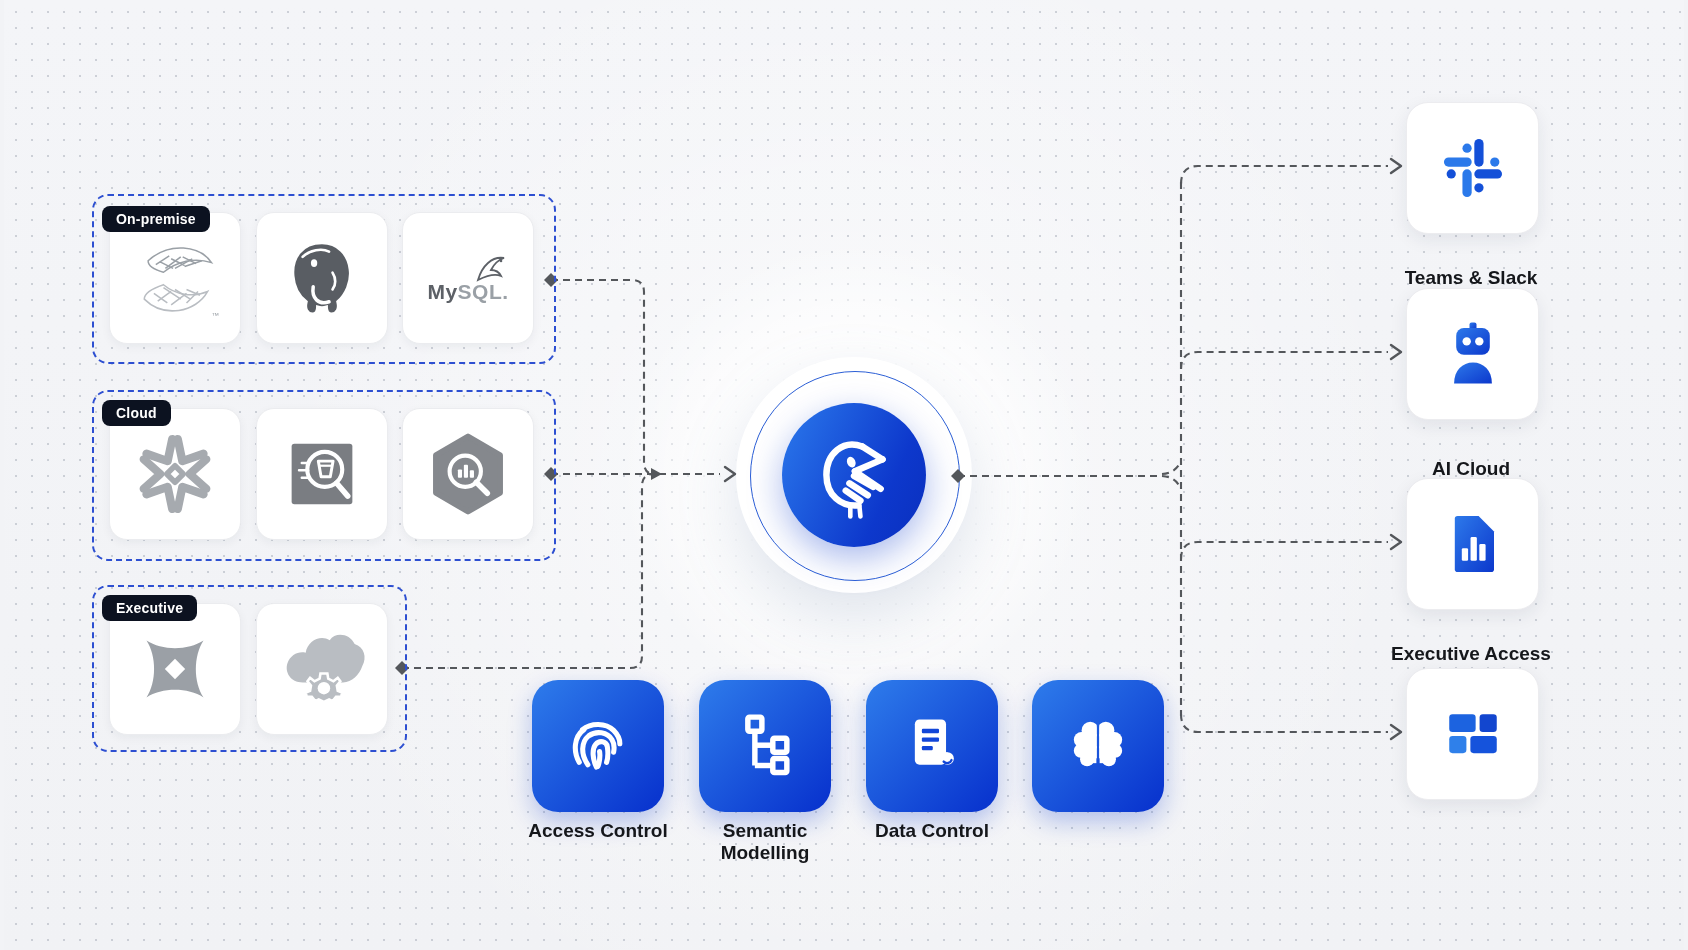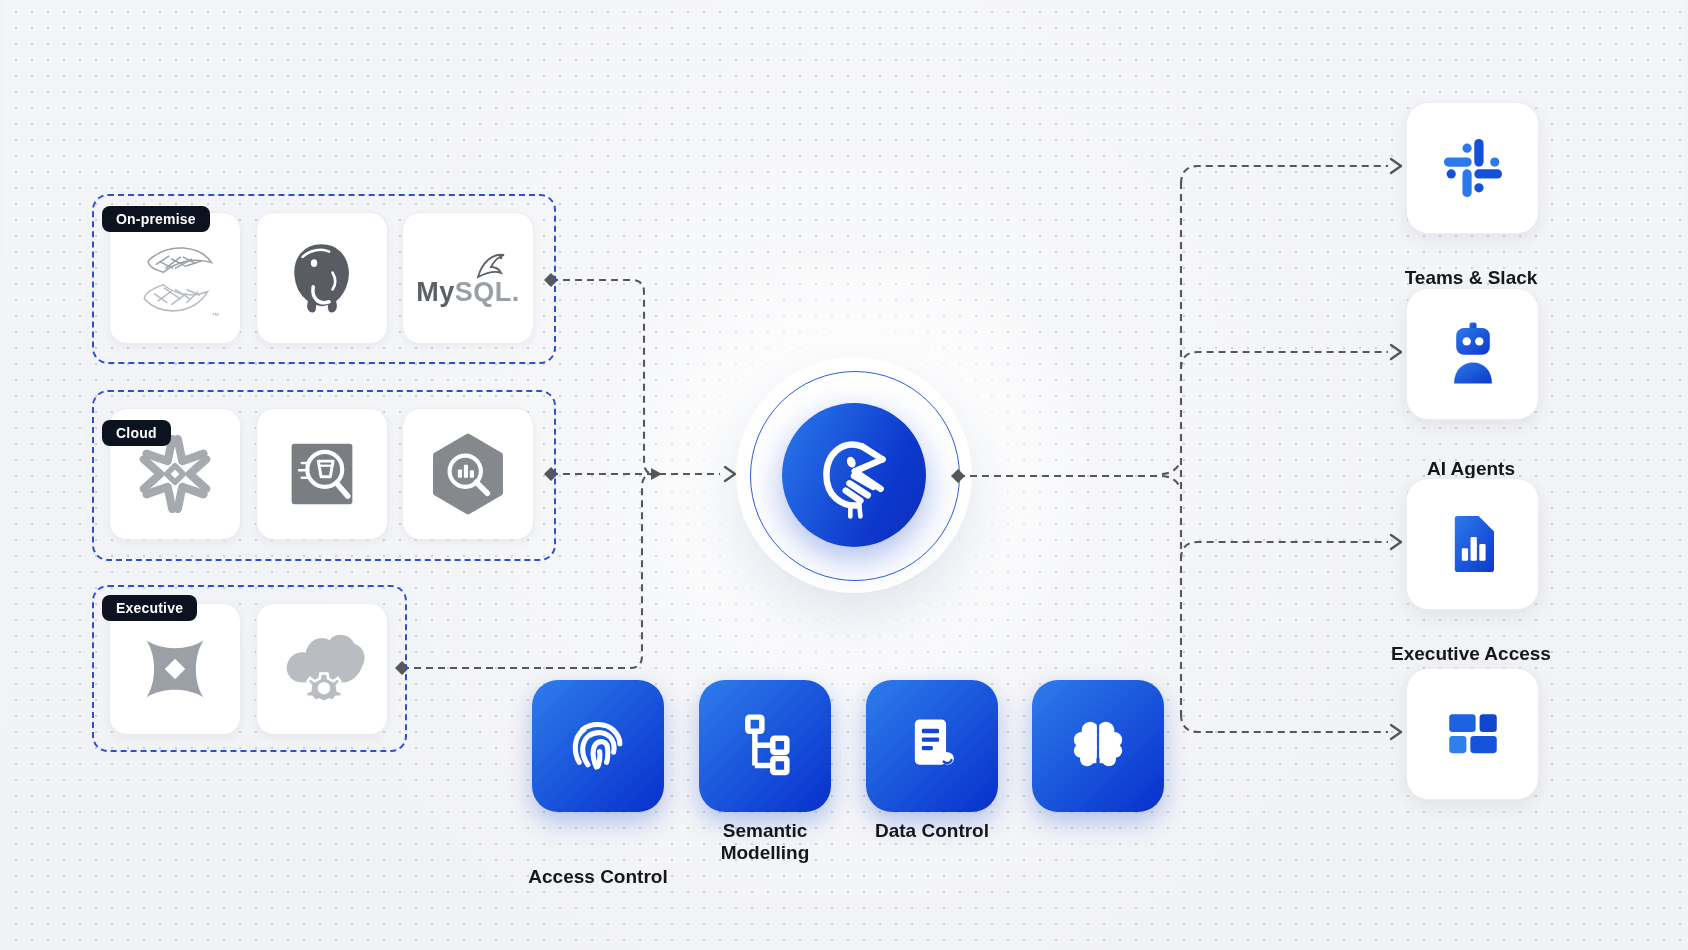--- a/index.html
+++ b/index.html
@@ -36,21 +36,21 @@
     color:#15171b;line-height:1.18;white-space:pre-line;z-index:4;}
   
   .out-card{position:absolute;width:131px;height:130px;background:#fff;border:1px solid #ececef;
     border-radius:22px;box-shadow:0 6px 18px rgba(30,40,70,.08);z-index:4;
     display:flex;align-items:center;justify-content:center;}
   .out-label{position:absolute;width:260px;text-align:center;font-size:19px;font-weight:700;
     color:#15171b;line-height:1.18;white-space:pre-line;z-index:4;margin-top:27px;}
   
   #wires{position:absolute;inset:0;z-index:3;}
   .mysql-wrap{display:flex;flex-direction:column;align-items:center;}
-  .mysql-word{font-size:27px;font-weight:700;letter-spacing:.5px;margin-top:-6px;}
+  .mysql-word{font-size:21px;font-weight:700;letter-spacing:.5px;margin-top:-6px;}
   .mysql-word .my{color:#5d6167;}
   .mysql-word .sql{color:#9aa0a6;}
 </style>
 </head>
 <body>
 
 <div id="canvas">
   <div id="dots"></div>
 
   <div class="halo"></div>
@@ -116,21 +116,21 @@
     <div class="mysql-wrap">
       <svg width="100" height="34" viewBox="0 0 100 34">
         <path d="M60,28 C64,14 74,4 86,6 C80,8 76,12 73,18 C78,18 81,20 83,24 C76,21 68,24 60,28 Z" fill="none" stroke="#5d6167" stroke-width="1.8"></path>
         <circle cx="83" cy="9" r="1.3" fill="#5d6167"></circle>
       </svg>
       <div class="mysql-word"><span class="my">My</span><span class="sql">SQL.</span></div>
     </div>
   </div>
 
   <div class="group" style="left:88px;top:390px;width:460px;height:167px;"></div>
-  <div class="pill" style="left:98px;top:400px;margin-top:20px;">Cloud</div>
+  <div class="pill" style="left:98px;top:400px;">Cloud</div>
 
   <div class="src-card" style="left:105px;top:408px;">
     <svg width="92" height="92" viewBox="0 0 100 100">
       <g stroke="#a6aaaf" stroke-width="9" fill="none" stroke-linecap="round" stroke-linejoin="round">
         <path d="M84,34 L66,50 L84,66"></path>
         <path d="M16,66 L34,50 L16,34"></path>
         <path d="M81,72 L58,64 L53,88"></path>
         <path d="M47,88 L42,64 L19,72"></path>
         <path d="M19,28 L42,36 L47,12"></path>
         <path d="M53,12 L58,36 L81,28"></path>
@@ -214,21 +214,21 @@
     <svg width="78" height="78" viewBox="0 0 100 100">
       <g stroke="#fff" stroke-width="6.5" fill="none" stroke-linecap="round">
         <path d="M30,29 C41,20 60,20 70,30 C75,35 78,41 78,47"></path>
         <path d="M26,71 C18,57 19,38 32,29"></path>
         <path d="M37,74 C28,61 28,45 38,37 C48,30 62,32 68,42 C71,47 71,53 70,58"></path>
         <path d="M48,77 C43,67 42,54 47,48 C52,42 61,44 62,51 C63,58 63,65 61,71"></path>
         <path d="M52,57 C53,63 52,70 50,76"></path>
       </g>
     </svg>
   </div>
-  <div class="feature-label" style="left:504px;top:820px;margin-top:46px;">Access Control</div>
+  <div class="feature-label" style="left:504px;top:820px;">Access Control</div>
 
   <div class="feature" style="left:695px;top:680px;">
     <svg width="78" height="78" viewBox="0 0 100 100">
       <g stroke="#fff" stroke-width="7" fill="none" stroke-linejoin="round">
         <rect x="28" y="13" width="18" height="18" rx="2"></rect>
         <path d="M37,31 V75"></path>
         <path d="M37,49 H60"></path>
         <path d="M37,75 H60"></path>
         <rect x="60" y="40" width="18" height="18" rx="2"></rect>
         <rect x="60" y="66" width="18" height="18" rx="2"></rect>
@@ -308,21 +308,21 @@
             <stop offset="1" stop-color="#0c38cc"></stop>
           </linearGradient>
         </defs>
       <rect x="45" y="5" width="10" height="10" rx="3" fill="url(#gb1)"></rect>
       <rect x="26" y="13" width="48" height="38" rx="11" fill="url(#gb1)"></rect>
       <circle cx="41" cy="32" r="6" fill="#fff"></circle>
       <circle cx="59" cy="32" r="6" fill="#fff"></circle>
       <path d="M23,92 C23,73 35,62 50,62 C65,62 77,73 77,92 Z" fill="url(#gb1)"></path>
     </svg>
   </div>
-  <div class="out-label" style="left:1337px;top:431px;">AI Agents</div>
+  <div class="out-label" style="left:1337px;top:431px;">AI Cloud</div>
 
   <div class="out-card" style="left:1402px;top:478px;">
     <svg width="70" height="70" viewBox="0 0 100 100">
       <defs>
           <linearGradient id="gb2" x1="0" y1="0" x2="1" y2="1">
         <stop offset="0" stop-color="#2d79ea"></stop>
             <stop offset="1" stop-color="#0c38cc"></stop>
           </linearGradient>
         </defs>
       <path d="M28,10 H58 L80,32 V86 Q80,90 76,90 H28 Q24,90 24,86 V14 Q24,10 28,10 Z" fill="url(#gb2)"></path>

